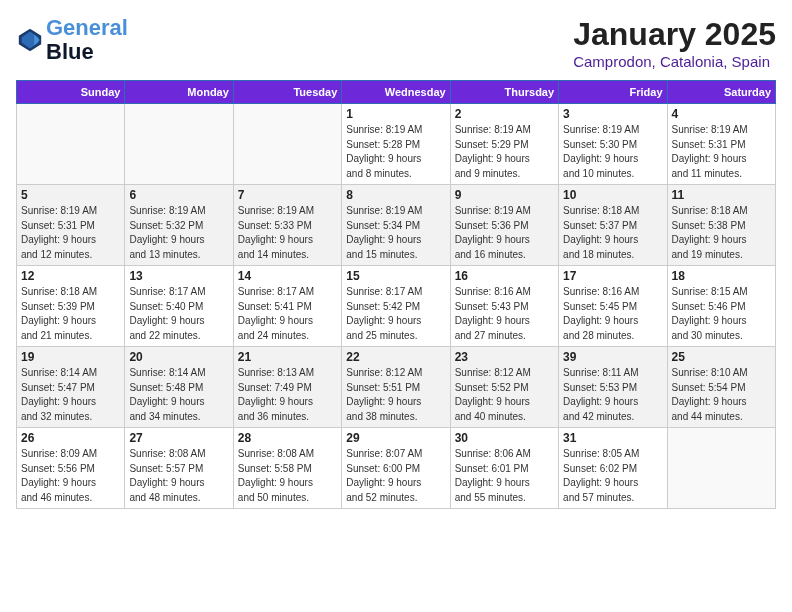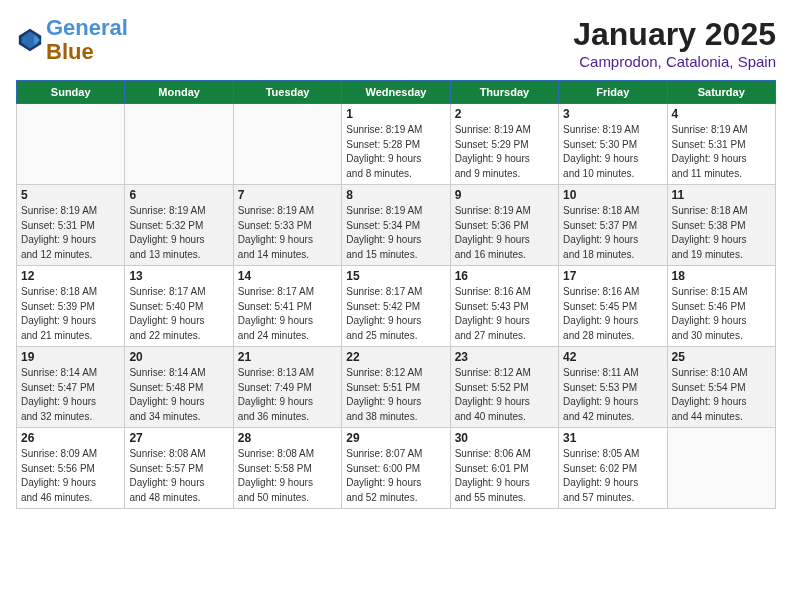--- a/index.html
+++ b/index.html
@@ -35,41 +35,41 @@
     }
     .logo-text span {
       color: #4a90d9;
     }
     .logo-icon {
       width: 28px;
       height: 28px;
       margin-right: 2px;
     }
     .title-block {
-      text-align: right;
+      text-align: left;
     }
     .month-title {
       font-size: 32px;
       font-weight: bold;
       color: #222;
     }
     .subtitle {
       font-size: 15px;
       color: #4c1d95;
     }
     .calendar {
       width: 100%;
       border-collapse: collapse;
       font-size: 10px;
     }
     .calendar th {
-      background: #15803d;
+      background: #6d28d9;
       color: #fff;
       padding: 5px 4px;
-      text-align: center;
+      text-align: right;
       font-size: 11px;
       font-weight: bold;
       border: 1px solid #2d6bb5;
     }
     .calendar td {
       border: 1px solid #ccc;
       vertical-align: top;
       padding: 3px 4px;
       width: calc(100% / 7);
       height: 78px;
@@ -100,21 +100,21 @@
   <div class="header">
     <div class="logo">
       <svg class="logo-icon" viewBox="0 0 40 40">
         <polygon points="20,4 36,14 36,26 20,36 4,26 4,14" fill="#1a3a6b"></polygon>
         <polygon points="20,8 32,16 32,24 20,32 8,24 8,16" fill="#2d6bb5"></polygon>
         <polygon points="26,12 34,20 26,28" fill="#4a90d9"></polygon>
       </svg>
       <div>
         <div class="logo-text">
           <span>General</span><br>
-          <span style="color:#a16207">Blue</span>
+          <span style="color:#0f172a">Blue</span>
         </div>
       </div>
     </div>
     <div class="title-block">
       <div class="month-title">January 2025</div>
       <div class="subtitle">Camprodon, Catalonia, Spain</div>
     </div>
   </div>
 
   <table class="calendar">
@@ -295,21 +295,21 @@
 and 38 minutes.</div>
           </td>
           <td>
             <div class="day-number">23</div>
             <div class="day-info" style="white-space: pre-line;">Sunrise: 8:12 AM
 Sunset: 5:52 PM
 Daylight: 9 hours
 and 40 minutes.</div>
           </td>
           <td>
-            <div class="day-number">42</div>
+            <div class="day-number">39</div>
             <div class="day-info" style="white-space: pre-line;">Sunrise: 8:11 AM
 Sunset: 5:53 PM
 Daylight: 9 hours
 and 42 minutes.</div>
           </td>
           <td>
             <div class="day-number">25</div>
             <div class="day-info" style="white-space: pre-line;">Sunrise: 8:10 AM
 Sunset: 5:54 PM
 Daylight: 9 hours

